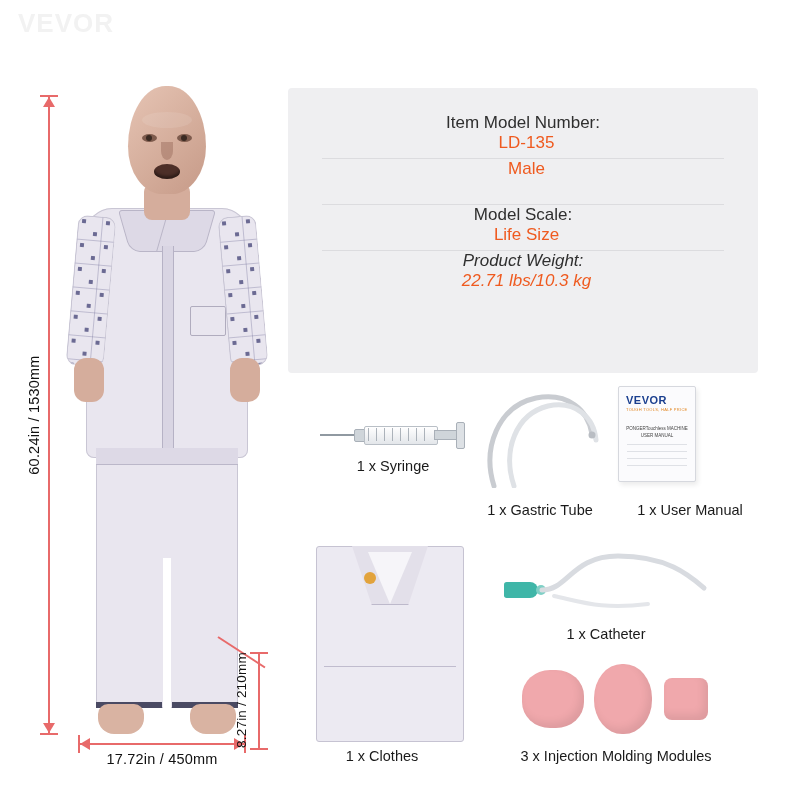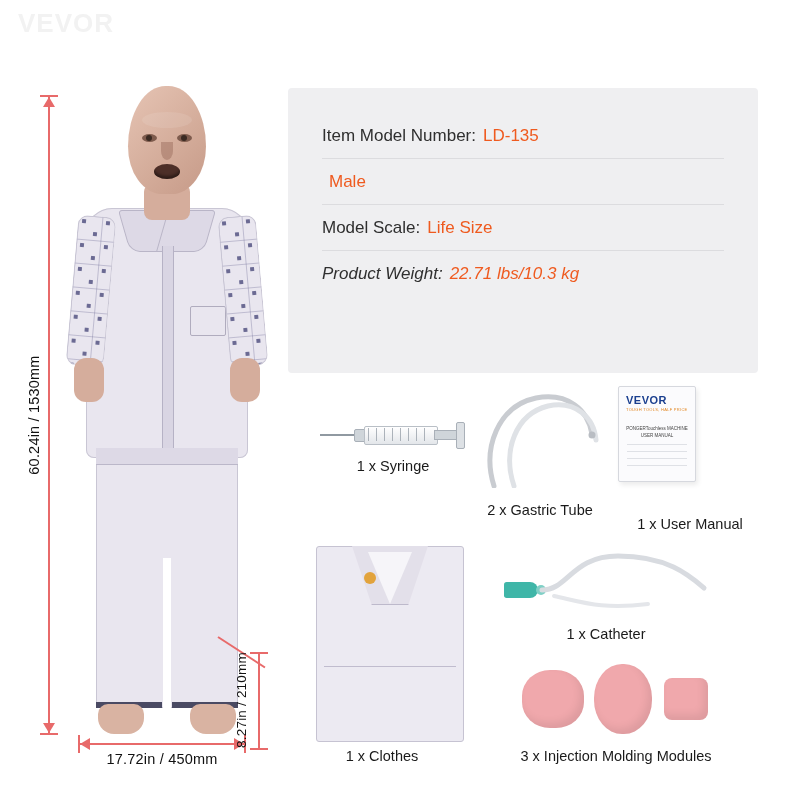--- a/index.html
+++ b/index.html
@@ -361,20 +361,21 @@
     padding: 0 34px;
     box-sizing: border-box;
   }
   .spec-row {
     height: 45px;
     display: flex;
     align-items: center;
     border-bottom: 1px solid #dcdcdf;
     font-size: 17px;
     color: #2f2f2f;
+    flex-direction: column;
   }
   .spec-row:first-child { margin-top: 25px; }
   .spec-row:last-child { border-bottom: none; font-style: italic; }
   .spec-label { white-space: nowrap; }
   .spec-value {
     color: #ef5a1f;
     margin-left: 7px;
     white-space: nowrap;
   }
 
@@ -544,21 +545,21 @@
     background: #f0a8ac;
     box-shadow: inset -4px -5px 8px rgba(0,0,0,0.08);
   }
   .pad.one { left: 0; top: 8px; width: 62px; height: 58px; border-radius: 28px/26px; }
   .pad.two { left: 72px; top: 2px; width: 58px; height: 70px; border-radius: 28px/34px; }
   .pad.three { left: 142px; top: 16px; width: 44px; height: 42px; border-radius: 8px; }
 
   
   #cap-syringe { left: 316px; top: 458px; width: 154px; }
   #cap-gastric { left: 452px; top: 502px; width: 176px; }
-  #cap-manual  { left: 590px; top: 516px; width: 200px; }
+  #cap-manual  { left: 590px; top: 502px; width: 200px; }
   #cap-catheter{ left: 524px; top: 626px; width: 164px; }
   #cap-clothes { left: 308px; top: 748px; width: 148px; }
   #cap-pads    { left: 498px; top: 748px; width: 236px; }
 
   
   #watermark {
     position: absolute;
     left: 18px; top: 8px;
     font-size: 26px;
     color: #f2f2f2;
@@ -658,21 +659,21 @@
 </div>
 <div class="acc-caption" id="cap-syringe">1 x Syringe</div>
 
 <div class="acc" id="gastric-tube">
   <svg width="128" height="100" viewBox="0 0 128 100" aria-hidden="true">
     <path d="M18 98 C6 60, 22 18, 60 10 C92 4, 112 22, 116 46" fill="none" stroke="#c9ccd1" stroke-width="5" stroke-linecap="round"></path>
     <path d="M38 98 C26 62, 40 26, 72 18 C100 12, 118 30, 120 52" fill="none" stroke="#dfe2e6" stroke-width="5" stroke-linecap="round"></path>
     <circle cx="116" cy="47" r="3.5" fill="#b9bdc3"></circle>
   </svg>
 </div>
-<div class="acc-caption" id="cap-gastric">2 x Gastric Tube</div>
+<div class="acc-caption" id="cap-gastric">1 x Gastric Tube</div>
 
 <div class="acc" id="manual">
   <div class="page"></div>
   <div class="brand">VEVOR</div>
   <div class="sub">TOUGH TOOLS, HALF PRICE</div>
   <div class="title">PONGERTouchless MACHINE USER MANUAL</div>
   <div class="lines"></div>
 </div>
 <div class="acc-caption" id="cap-manual">1 x User Manual</div>
 

